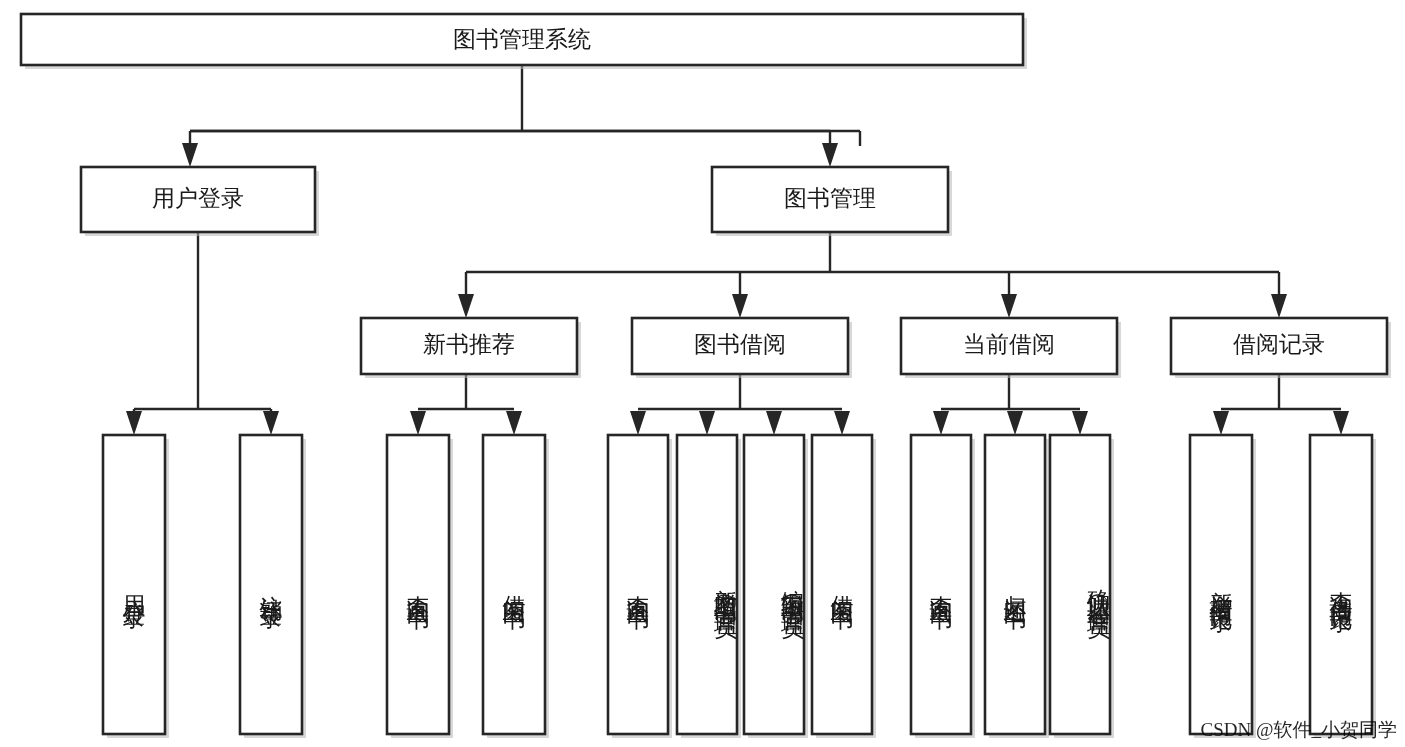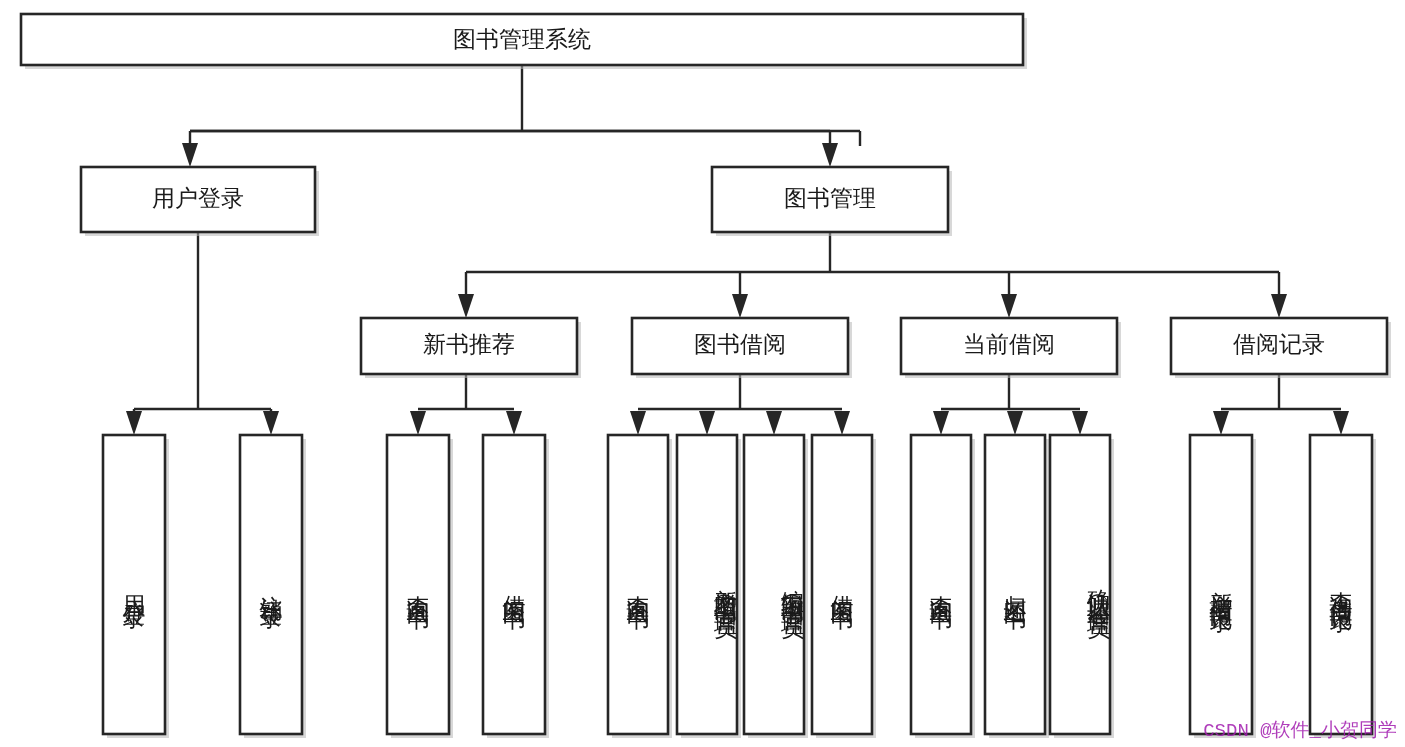--- a/index.html
+++ b/index.html
@@ -66,23 +66,23 @@
     align-items: center;
     justify-content: center;
     text-align: center;
     white-space: nowrap;
     pointer-events: none;
   }
   .watermark {
     position: absolute;
     right: 8px;
     bottom: 4px;
-    font-family: Liberation Mono, monospace;
+    font-family: Liberation Serif, serif;
     font-size: 19px;
-    color: #a21caf;
+    color: #000000;
     opacity: 0.85;
     white-space: nowrap;
   }
 </style>
 </head>
 <body>
 
 <div id="diagram-root">
 
   <svg class="diagram" viewBox="0 0 1405 747">

